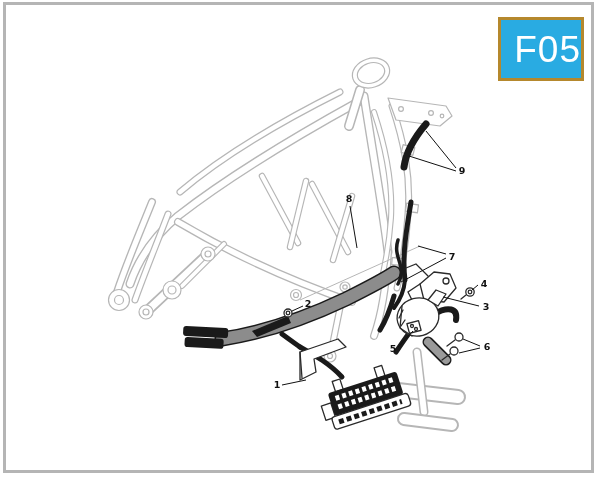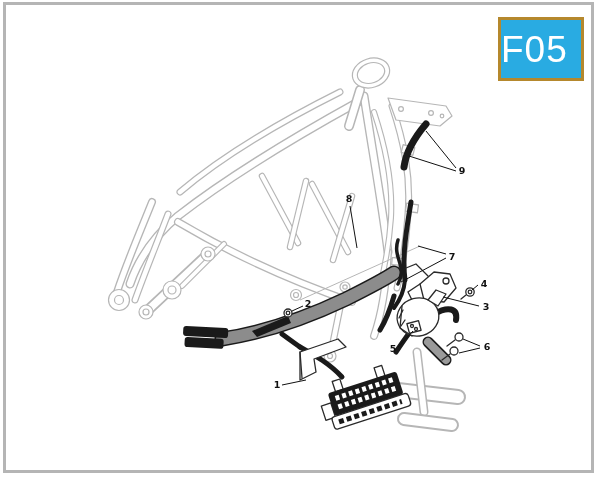--- a/index.html
+++ b/index.html
@@ -7,21 +7,21 @@
     width:600px;height:480px;position:relative;background:#ffffff;
     font-family:"Liberation Sans",sans-serif;overflow:hidden;
   }
   .page-frame{
     position:absolute;left:3px;top:2px;width:591px;height:471px;
     border:3px solid #b5b5b5;box-sizing:border-box;pointer-events:none;
   }
   .badge{
     position:absolute;left:498px;top:17px;width:86px;height:64px;
     background:#29abe2;border:3px solid #b5882d;box-sizing:border-box;
-    display:flex;align-items:center;justify-content:flex-start;
+    display:flex;align-items:center;justify-content:flex-end;
   }
   .badge span{
     color:#ffffff;font-size:37px;line-height:1;font-weight:400;
     font-family:"Liberation Sans",sans-serif;letter-spacing:1px;
   }
   svg.diagram{position:absolute;left:0;top:0;}
   
   .tube{stroke:#b6b6b6;fill:none;stroke-linecap:round;stroke-linejoin:round;}
   .core{stroke:#ffffff;fill:none;stroke-linecap:round;stroke-linejoin:round;}
   .line{stroke:#b6b6b6;fill:#ffffff;stroke-width:1.2;stroke-linejoin:round;}

